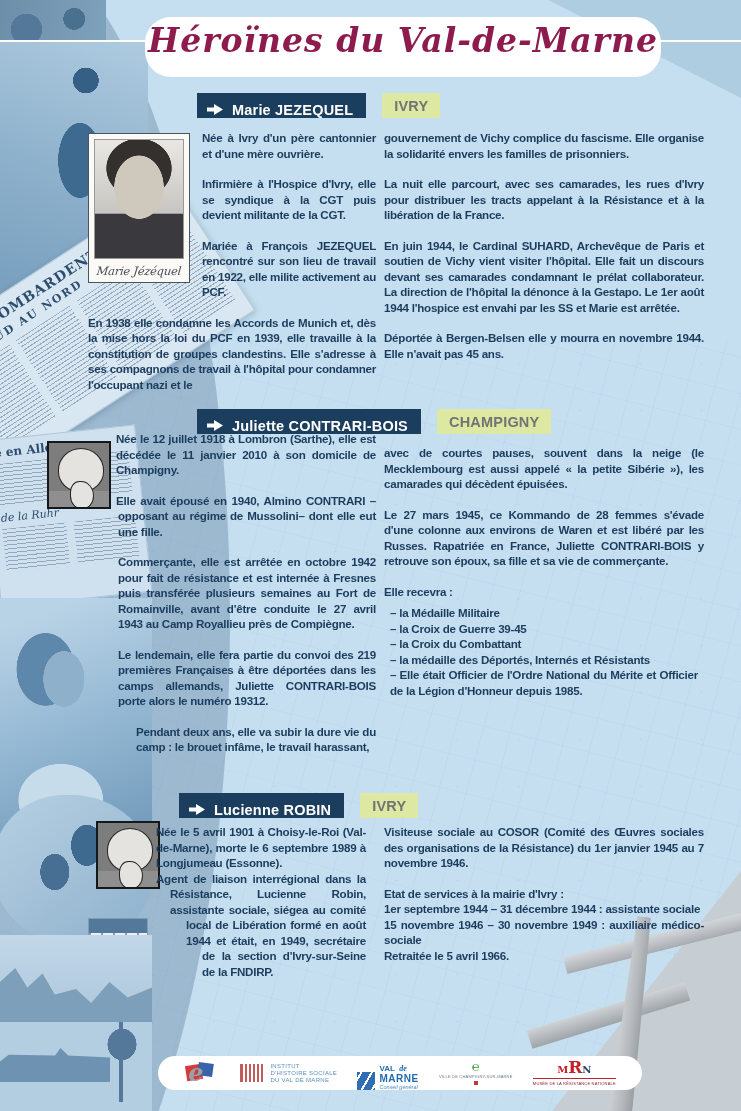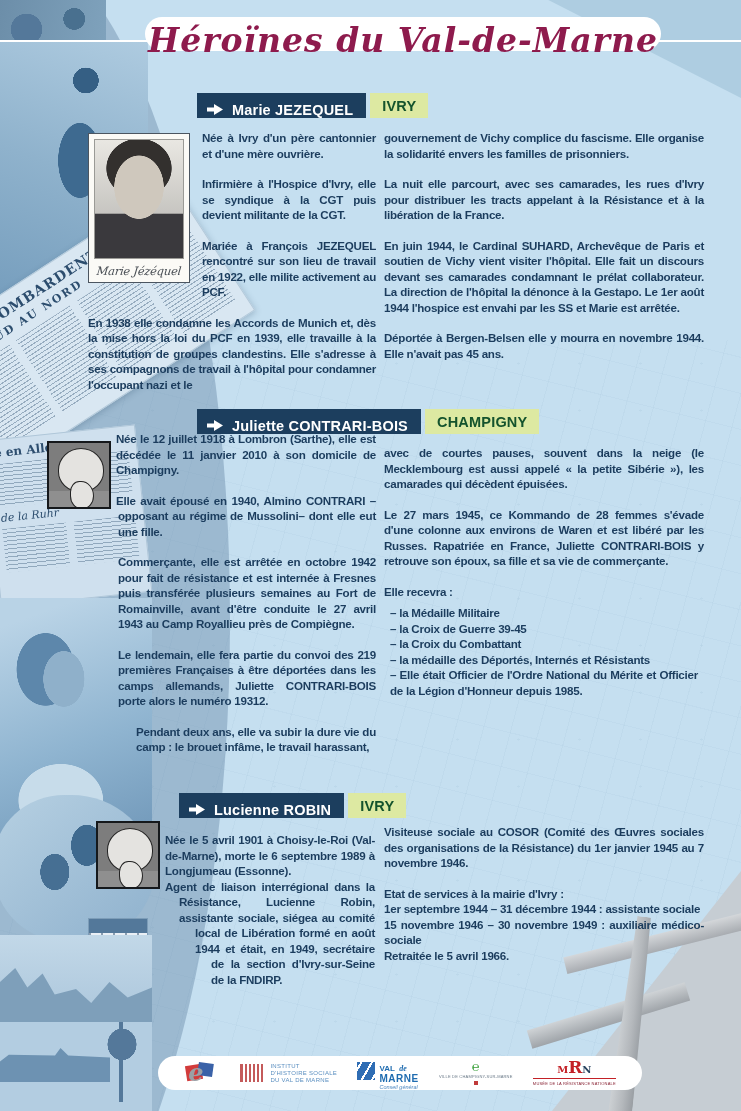--- a/index.html
+++ b/index.html
@@ -71,30 +71,30 @@
     clip-path:polygon(0 30%,10% 10%,18% 38%,28% 18%,36% 48%,50% 40%,60% 60%,72% 30%,84% 52%,100% 38%,100% 100%,0 100%);}
   .ph-camp{left:0;top:1022px;width:152px;height:89px;background:#b3cde1;}
   .ph-camp::before{content:"";position:absolute;left:0;top:26px;width:110px;height:34px;background:#6d92b2;
     clip-path:polygon(0 40%,8% 20%,50% 22%,55% 0,62% 22%,100% 28%,100% 100%,0 100%);}
   .ph-camp::after{content:"";position:absolute;left:96px;top:0;width:52px;height:80px;
     background:radial-gradient(ellipse 24px 26px at 50% 28%,#54789a 60%,transparent 61%),
       linear-gradient(90deg,transparent 23px,#54789a 23px 27px,transparent 27px);}
 
   
   .title-line{position:absolute;left:0;top:40px;width:741px;height:2px;background:#fff;z-index:3;}
-  .pill{position:absolute;left:145px;top:17px;width:516px;height:34px;background:#fff;
+  .pill{position:absolute;left:145px;top:17px;width:516px;height:60px;background:#fff;
     border-radius:26px;z-index:4;}
   .pill h1{margin:0;font:italic 700 33px "DejaVu Serif",serif;color:#8e1b4d;
     text-align:center;line-height:48px;letter-spacing:1px;}
 
   
   .sec-header{position:absolute;display:flex;height:25px;z-index:5;
     font-weight:700;font-size:14.5px;letter-spacing:.2px;}
   .hdr-name{background:#1c3e5e;color:#fff;display:flex;align-items:center;gap:9px;padding:8px 13px 0 10px;}
-  .hdr-tag{background:#dde9a2;color:#14532d;display:flex;align-items:center;padding:0 12px;margin-left:4px;}
+  .hdr-tag{background:#dde9a2;color:#737373;display:flex;align-items:center;padding:0 12px;margin-left:16px;}
   .arrow-svg{display:block;}
 
   
   .col{position:absolute;z-index:5;font-size:11.6px;font-weight:700;color:#1b3c5d;
     line-height:15.5px;letter-spacing:-.25px;text-align:justify;}
   .col p{margin:0 0 15px;}
   .col p.mb0{margin-bottom:0;}
   .col ul{list-style:none;margin:6px;padding:0;}
   .svc div{margin:0;}
 
@@ -139,21 +139,21 @@
     padding:0 16px;box-sizing:border-box;}
   .logo{display:flex;align-items:center;gap:5px;}
   .lg1{position:relative;width:36px;height:24px;}
   .lg1 .r1{position:absolute;left:2px;top:4px;width:16px;height:15px;background:#d23b3b;transform:rotate(-9deg);}
   .lg1 .r2{position:absolute;left:14px;top:2px;width:15px;height:13px;background:#3a62a8;transform:rotate(8deg);}
   .lg1 .e{position:absolute;left:4px;top:-3px;font:italic 700 24px "DejaVu Serif",serif;color:#9aa0a6;}
   .lg2-icon{width:24px;height:18px;
     background:repeating-linear-gradient(90deg,#c45a5a 0 2px,#fff 2px 4px);
     border-left:1px solid #c45a5a;}
   .lg2-text{font-size:6px;line-height:7px;color:#5b8fc0;letter-spacing:.3px;font-weight:400;}
-  .lg3{display:flex;align-items:flex-start;gap:4px;margin-top:6px;}
+  .lg3{display:flex;align-items:flex-end;gap:4px;margin-top:6px;}
   .lg3-icon{width:18px;height:18px;background:#2f6db4;position:relative;overflow:hidden;}
   .lg3-icon::after{content:"";position:absolute;inset:0;
     background:repeating-linear-gradient(120deg,transparent 0 3px,#fff 3px 5px,transparent 5px 9px);}
   .lg3-text{line-height:8px;}
   .lg3-text .w1{font:700 8px "Liberation Sans",sans-serif;color:#1f6cb0;}
   .lg3-text .w2{font:italic 700 8px "Liberation Serif",serif;color:#1f6cb0;}
   .lg3-text .w3{font:700 10px "Liberation Sans",sans-serif;color:#1f6cb0;letter-spacing:.5px;}
   .lg3-text .w4{font:italic 400 5.5px "Liberation Sans",sans-serif;color:#4a86c0;}
   .lg4{text-align:center;}
   .lg4 .swirl{font:italic 700 13px "DejaVu Serif",serif;color:#3aa03a;line-height:10px;}
@@ -279,21 +279,21 @@
         </svg>
       <span>Lucienne ROBIN</span>
     </span>
     <span class="hdr-tag">IVRY</span>
   </div>
 
   <div class="sketch" style="left:96px;top:821px;">
     <div class="shoulders"></div>
   </div>
 
-  <div class="col" style="left:165px;top:824px;width:210px;margin-top:8px;">
+  <div class="col" style="left:156px;top:824px;width:210px;">
     <span class="st" style="width:0;height:62px;"></span>
     <span class="st" style="width:14px;height:31px;"></span>
     <span class="st" style="width:30px;height:31px;"></span>
     <span class="st" style="width:46px;height:31px;"></span>
     <span class="st" style="width:60px;height:40px;"></span>
     <p class="mb0">Née le 5 avril 1901 à Choisy-le-Roi (Val-de-Marne), morte le 6 septembre 1989 à Longjumeau (Essonne).</p>
     <p>Agent de liaison interrégional dans la Résistance, Lucienne Robin, assistante sociale, siégea au comité local de Libération formé en août 1944 et était, en 1949, secrétaire de la section d'Ivry-sur-Seine de la FNDIRP.</p>
   </div>
 
   <div class="col" style="left:384px;top:824px;width:320px;">

